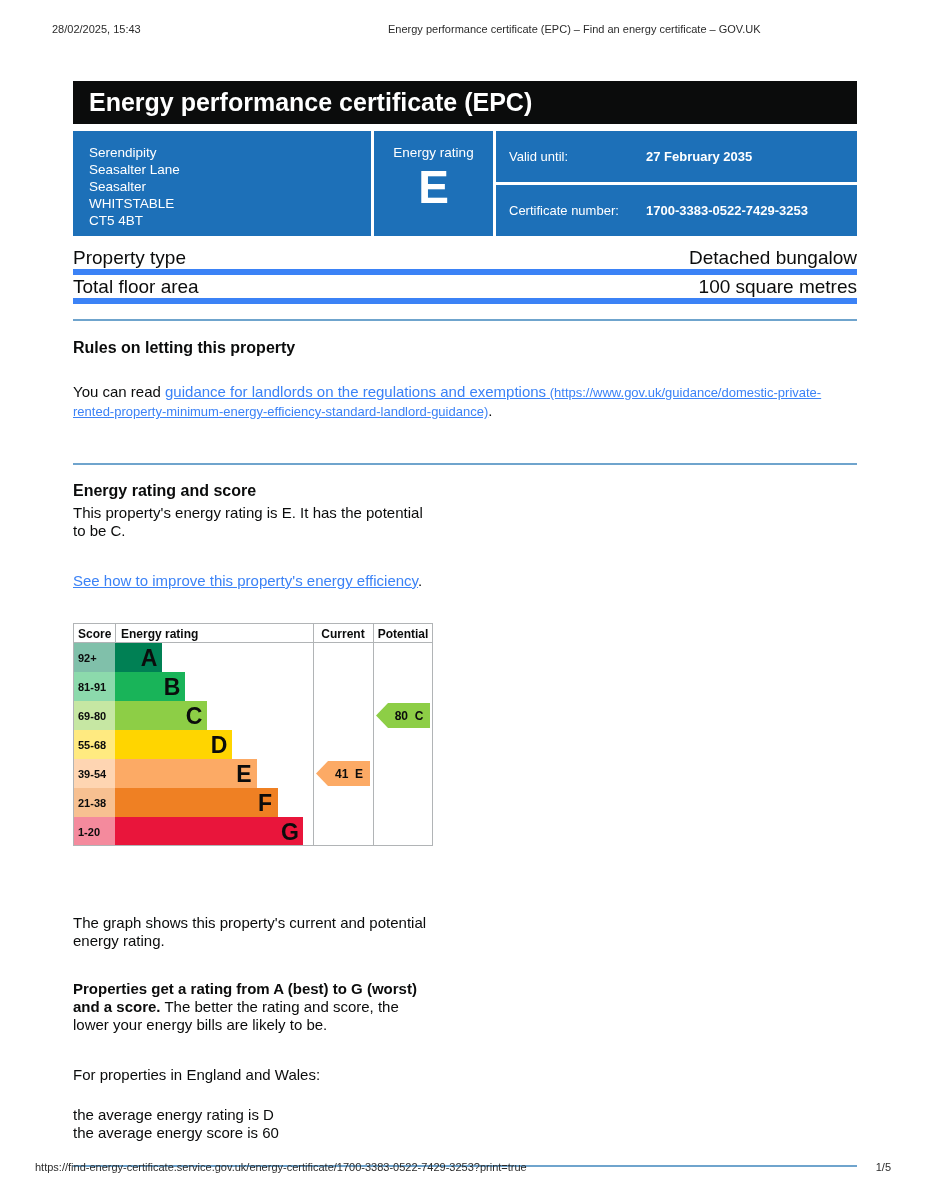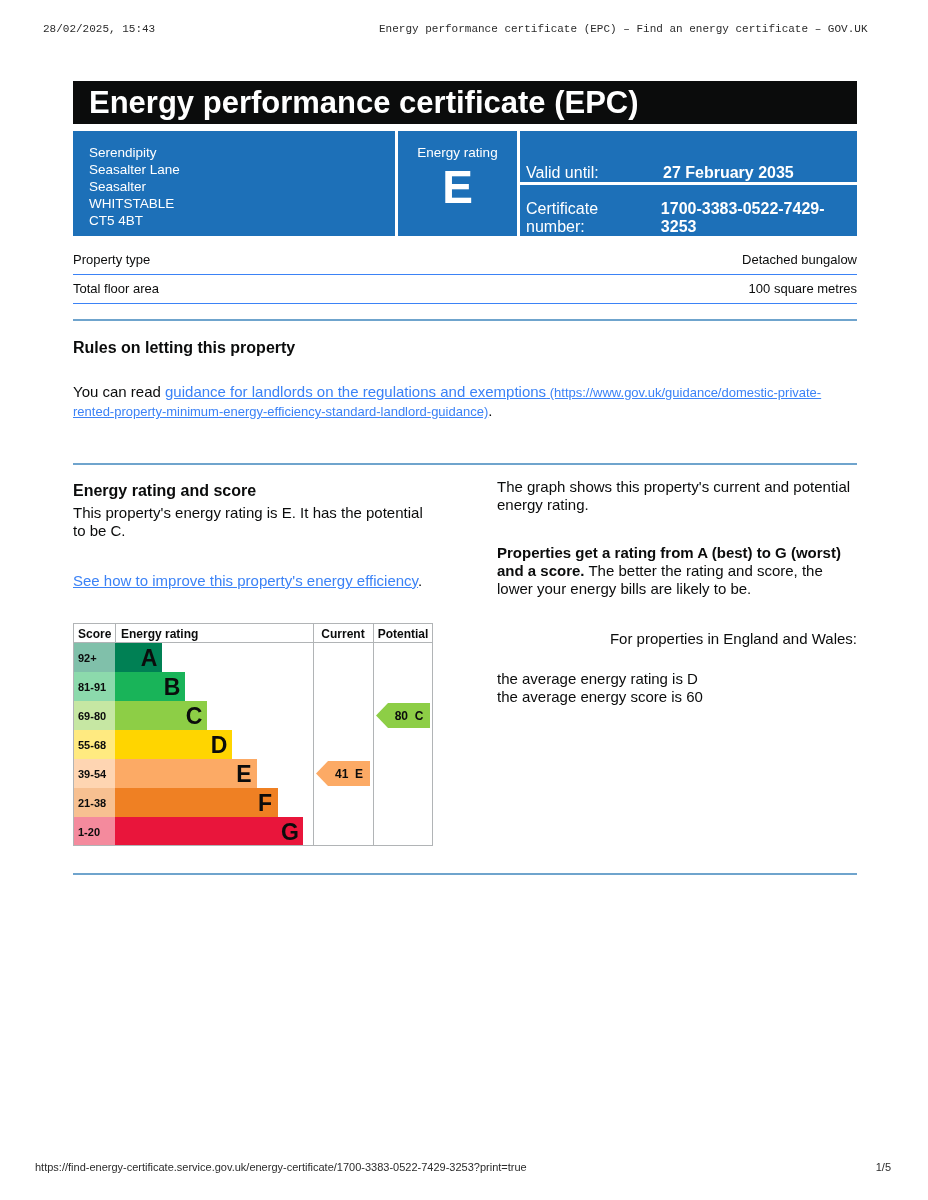--- a/index.html
+++ b/index.html
@@ -1,62 +1,62 @@
 <!DOCTYPE html>
 <html><head>
 <meta charset="utf-8">
 <style>
   * { margin:0; padding:0; box-sizing:border-box; }
   html,body { width:928px; height:1200px; background:#ffffff; overflow:hidden; }
   body { font-family:"Liberation Sans", sans-serif; color:#0b0c0c; font-size:15px; line-height:18px; position:relative; }
 
-  .print-header { position:absolute; top:20px; left:8px; right:0; height:14px; font-size:11px; color:#2b2b2b;font-family:Liberation Mono, monospace; }
+  .print-header { position:absolute; top:20px; left:17px; right:0; height:14px; font-size:11px; color:#2b2b2b; }
   .ph-date { position:absolute; left:35px; top:0; }
   .ph-title { position:absolute; left:339px; top:0;padding-left:32px; }
 
   .content { position:absolute; left:73px; top:0; width:784px; padding-top:81px; }
 
-  .title-bar { height:43px; background:#0b0c0c; color:#ffffff; font-size:31px; font-weight:bold; line-height:43px; padding-left:16px; }
+  .title-bar { height:43px; background:#0b0c0c; color:#ffffff; font-size:25px; font-weight:bold; line-height:43px; padding-left:16px; }
 
   .banner { margin-top:7px; height:105px; display:flex; gap:3px; }
-  .b-left  { width:322px; background:#1d70b8; color:#fff; padding:13px 17px 0 16px; font-size:13.5px; line-height:17px; }
+  .b-left  { width:298px; background:#1d70b8; color:#fff; padding:13px 17px 0 16px; font-size:13.5px; line-height:17px; }
   .b-mid   { width:119px; background:#1d70b8; color:#fff; text-align:center; padding-top:13px; }
   .b-mid .erl { font-size:13.5px; }
   .b-mid .big { font-size:46px; font-weight:bold; line-height:48px; margin-top:1px; }
   .b-right { flex:1; display:flex; flex-direction:column; gap:3px; }
-  .b-row   { background:#1d70b8; color:#fff; flex:1; display:flex; align-items:flex-end; padding-left:6px; font-size:16px; }
+  .b-row   { background:#1d70b8; color:#fff; flex:1; display:flex; align-items:center; padding-left:13px; font-size:13px; }
   .b-row .lbl { width:137px; }
   .b-row .val { font-weight:bold; }
 
   .ptable { margin-top:10px; }
-  .prow { display:flex; height:29px; align-items:center; border-bottom:1px solid #3b82f6; font-size:13px; }
+  .prow { display:flex; height:29px; align-items:center; border-bottom:6px solid #3b82f6; font-size:19px; }
   .plabel { width:392px; }
   .pvalue { flex:1;text-align:right; }
 
   hr.blue { border:0; border-top:2px solid #6fa4cd; }
   .hr1 { margin-top:15px; }
   .hr2 { margin-top:42px; }
   .hr3 { margin-top:23px; }
 
   h2 { font-size:16px; line-height:26px; font-weight:bold; }
   .h2-rules { margin-top:14px; }
   .p-let1 { margin-top:19px; }
   .p-let2 { margin-top:22px; }
 
   a { color:#3b82f6; text-decoration:underline; }
   .url-small { font-size:13px; }
 
-  .twocol { display:flex; gap:64px; margin-top:13px; }
+  .twocol { display:flex; gap:64px; margin-top:13px;flex-direction:column; }
   .colL { width:360px; }
   .colR { width:360px; }
   .p-rate  { }
   .p-improve { margin-top:32px; }
   .chart-mount { margin-top:33px; }
   .colR .p2 { margin-top:30px; }
-  .colR .p3 { margin-top:32px;text-align:right; }
+  .colR .p3 { margin-top:32px; }
   .colR .p4 { margin-top:22px; }
   .bold { font-weight:bold; }
 
   .print-footer { position:absolute; bottom:24px; left:35px; right:37px; font-size:11px; color:#2b2b2b; }
   .pf-page { float:right; }
 
   
   .svg-head  { font:bold 12px "Liberation Sans", sans-serif; fill:#0b0c0c; }
   .svg-score { font:bold 11px "Liberation Sans", sans-serif; fill:#0b0c0c; }
   .svg-letter{ font:bold 23px "Liberation Sans", sans-serif; fill:#0b0c0c; }

